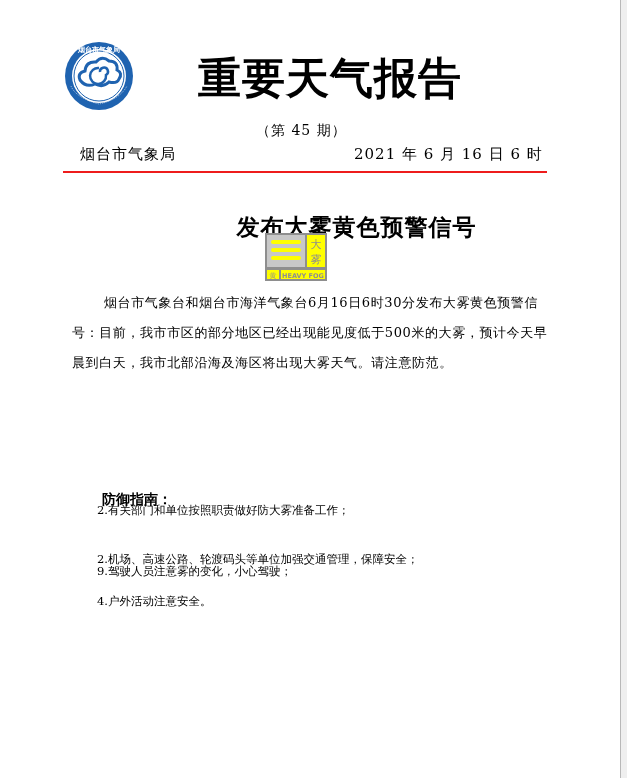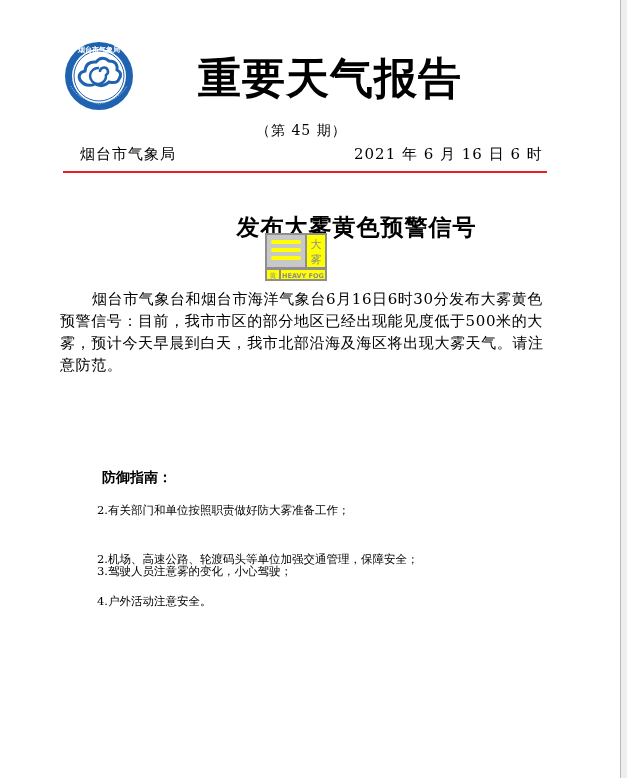--- a/index.html
+++ b/index.html
@@ -20,24 +20,24 @@
   .issue { position: absolute; left: 256px; top: 122px; font-size: 14px; letter-spacing: 1px; }
   .org { position: absolute; left: 80px; top: 145px; font-size: 15px; letter-spacing: 1px; }
   .date { position: absolute; left: 354px; top: 145px; font-size: 15px; letter-spacing: 1px; text-align: center; }
   .red-rule { position: absolute; left: 63px; top: 171px; width: 484px; height: 2px; background: #ee1c1c; }
   .doc-title {
     position: absolute; left: 186px; top: 212px; width: 255px; text-align: center;
     font-size: 23px; font-weight: bold; letter-spacing: 1px; margin-left: 43px;
   }
   .signal { position: absolute; left: 265px; top: 233px; width: 62px; height: 48px; }
   .para {
-    position: absolute; left: 60px; top: 288px; width: 484px;
-    font-size: 15px; line-height: 22px; text-indent: 32px; letter-spacing: 0.6px;
+    position: absolute; left: 72px; top: 288px; width: 484px;
+    font-size: 13px; line-height: 30px; text-indent: 32px; letter-spacing: 0.6px;
   }
-  .guide-title { position: absolute; left: 102px; top: 469px; font-size: 14px; font-weight: bold; }
+  .guide-title { position: absolute; left: 102px; top: 491px; font-size: 14px; font-weight: bold; }
   .guide-item { position: absolute; left: 97px; font-size: 11.5px; }
 </style>
 </head>
 <body>
 
 <div class="scrollbar"></div>
 
 <svg class="logo" viewBox="0 0 72 72">
   <circle cx="36" cy="36" r="34" fill="#1f63b0"></circle>
   <circle cx="36" cy="36" r="27" fill="#ffffff"></circle>
@@ -69,14 +69,14 @@
   <text x="8" y="44.5" font-size="7" text-anchor="middle" fill="#8e8e8e" font-family="DejaVu Sans, sans-serif">黄</text>
   <rect x="16" y="37" width="44" height="9" fill="#ffff00"></rect>
   <text x="38" y="44.5" font-size="6.5" text-anchor="middle" fill="#8e8e8e" font-weight="bold" font-family="DejaVu Sans, sans-serif">HEAVY FOG</text>
 </svg>
 
 <div class="para">烟台市气象台和烟台市海洋气象台6月16日6时30分发布大雾黄色预警信号：目前，我市市区的部分地区已经出现能见度低于500米的大雾，预计今天早晨到白天，我市北部沿海及海区将出现大雾天气。请注意防范。</div>
 
 <div class="guide-title">防御指南：</div>
 <div class="guide-item" style="top:503px">2.有关部门和单位按照职责做好防大雾准备工作；</div>
 <div class="guide-item" style="top:552px">2.机场、高速公路、轮渡码头等单位加强交通管理，保障安全；</div>
-<div class="guide-item" style="top:564px">3.驾驶人员注意雾的变化，小心驾驶；</div>
+<div class="guide-item" style="top:564px">9.驾驶人员注意雾的变化，小心驾驶；</div>
 <div class="guide-item" style="top:594px">4.户外活动注意安全。</div>
 
 </body></html>

